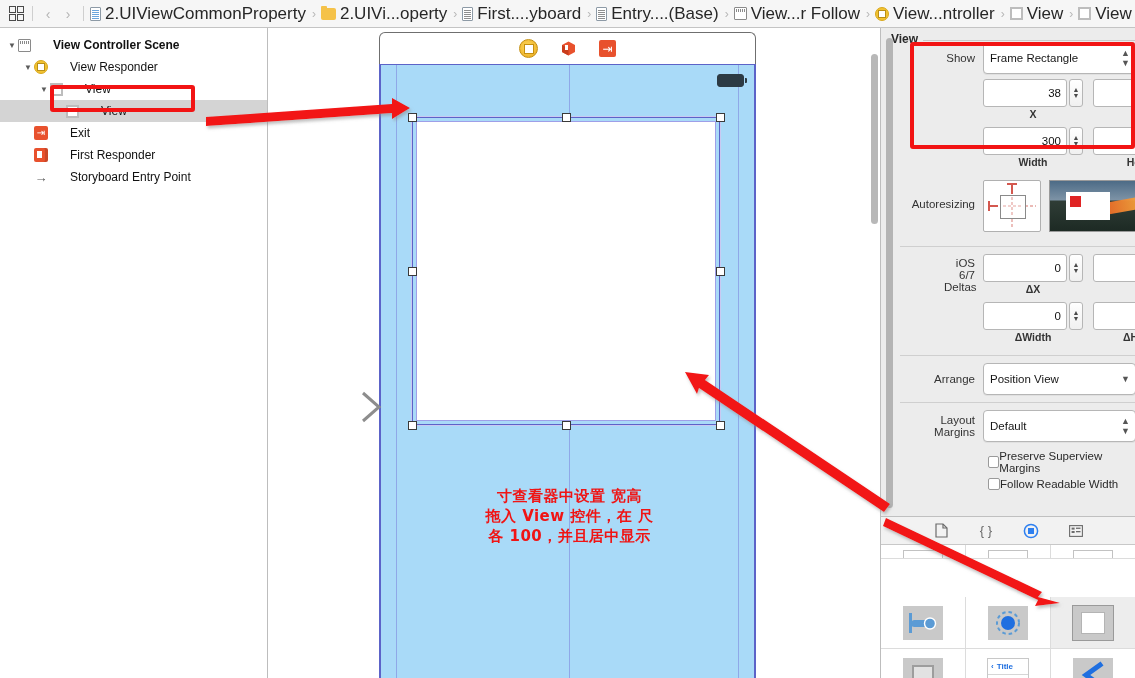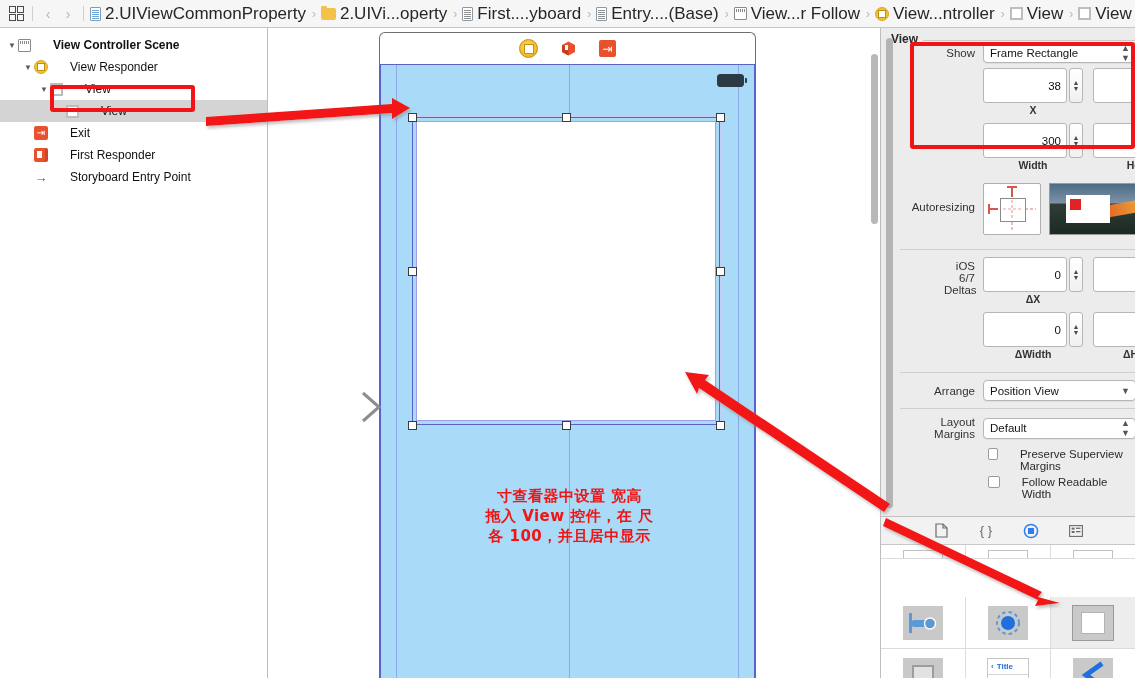--- a/index.html
+++ b/index.html
@@ -232,59 +232,59 @@
   }
   .row {
     display: flex; align-items: center; margin-bottom: 4px;
   }
   .row-label {
     width: 83px; text-align: right; padding-right: 8px;
     font-size: 11.5px; color: #333;
     flex: 0 0 83px;
   }
   .popup {
-    flex: 1; height: 21px;
+    flex: 1; height: 32px;
     background: #ffffff;
     border: 1px solid #b6b6b6; border-radius: 4px;
     display: flex; align-items: center;
     padding: 0 6px;
     font-size: 11.5px; color: #151515;
     position: relative;
     box-shadow: 0 1px 0 rgba(0,0,0,.05);
   }
   .popup .stepper-glyph {
     position: absolute; right: 5px; top: 50%; transform: translateY(-50%);
     font-size: 9px; color: #555; line-height: 1;
     display:flex; flex-direction:column; gap:1px;
   }
   .num-pair { display: flex; gap: 10px; }
   .num-cell { width: 100px; }
   .num-box {
-    display: flex; align-items: stretch; height: 35px;
+    display: flex; align-items: stretch; height: 28px;
   }
   .num-input {
     flex: 1; background: #ffffff; border: 1px solid #b6b6b6;
     border-radius: 3px; text-align: right;
     padding: 0 5px; font-size: 11.5px; color: #111;
     display: flex; align-items: center; justify-content: flex-end;
   }
   .stepper {
     width: 14px; margin-left: 2px;
     background: linear-gradient(#ffffff,#f0f0f0);
     border: 1px solid #b6b6b6; border-radius: 3px;
     display: flex; flex-direction: column;
     align-items: center; justify-content: center;
     font-size: 7px; color: #4a4a4a; line-height: 6px;
   }
   .num-caption {
     text-align: center; font-size: 10.5px; color: #333;
     margin-top: 1px; font-weight: bold; width: 100px;
   }
   .sep-line { height: 1px; background: #cfcfcf; margin: 7px 0; }
-  .chk-row { display: flex; align-items: flex-start; gap: 22px; margin-bottom: 4px; }
+  .chk-row { display: flex; align-items: center; gap: 0; margin-bottom: 4px; }
   .chk {
     width: 12px; height: 12px; background: #fff;
     border: 1px solid #9a9a9a; border-radius: 2px;
   }
   .chk-label { font-size: 11.5px; color: #2a2a2a; }
 
   
   .ar-widget {
     width: 58px; height: 52px; background: #fff;
     border: 1px solid #b0b0b0; border-radius: 2px; position: relative;

